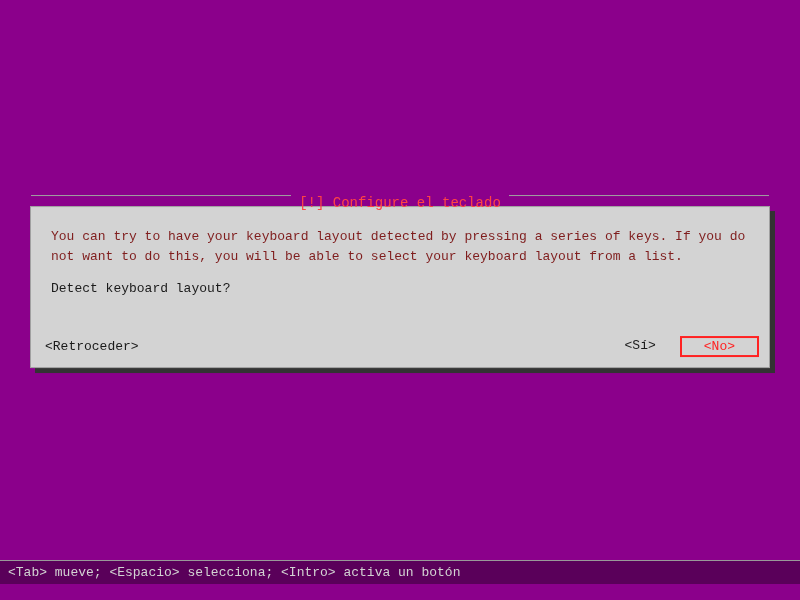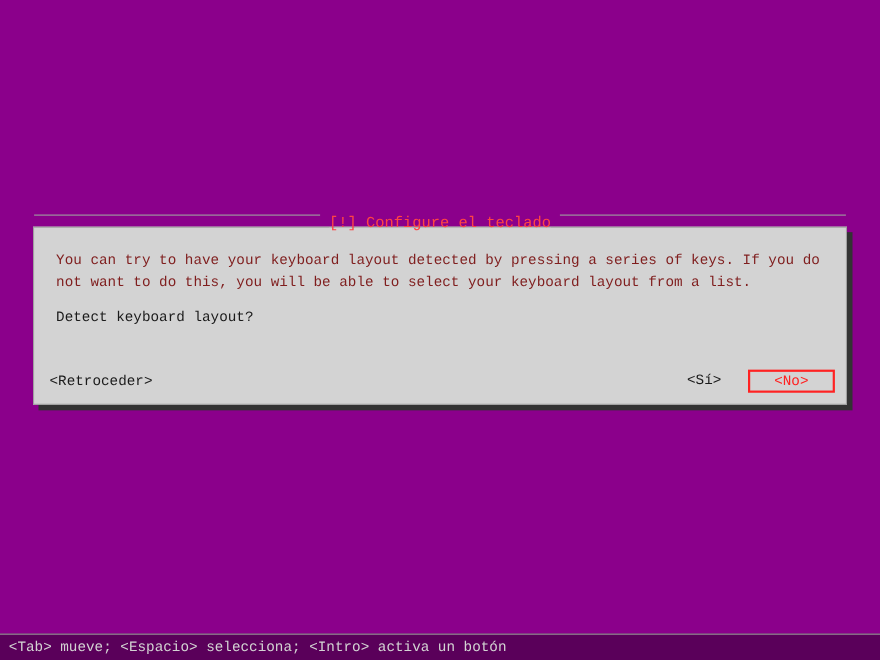--- a/index.html
+++ b/index.html
@@ -116,21 +116,21 @@
     }
 
     .right-buttons {
       display: flex;
       gap: 20px;
       align-items: flex-start;
     }
 
     .statusbar {
       position: absolute;
-      bottom: 0;
+      bottom: 16px;
       left: 0;
       right: 0;
       background-color: #5a005a;
       color: #d3d3d3;
       font-family: 'Courier New', Courier, monospace;
       font-size: 13px;
       padding: 4px 8px;
       border-top: 1px solid #999;
     }
 

